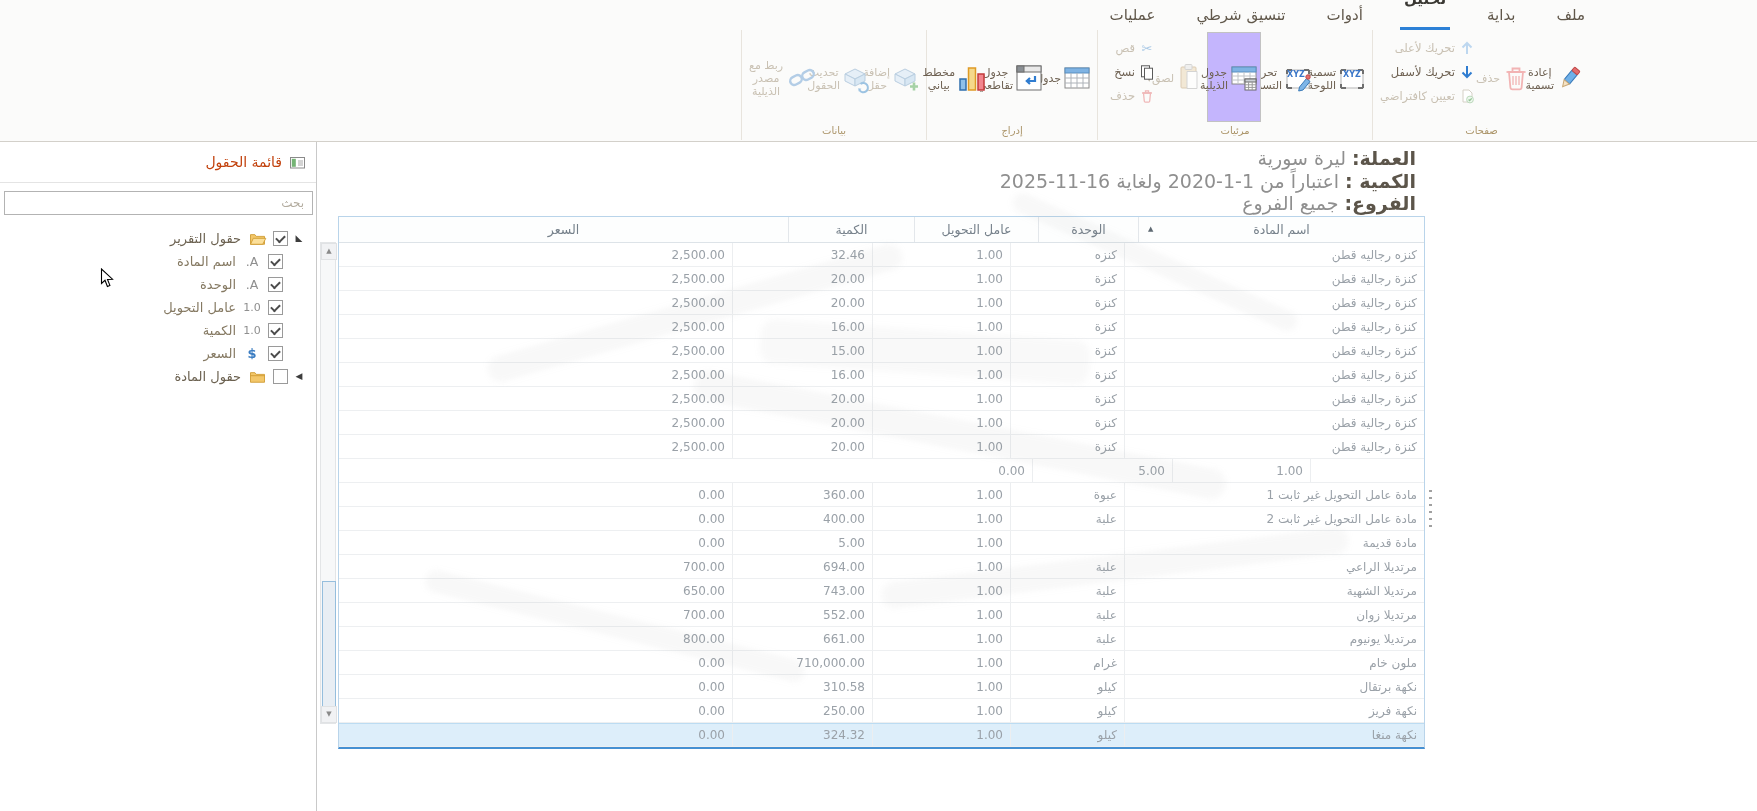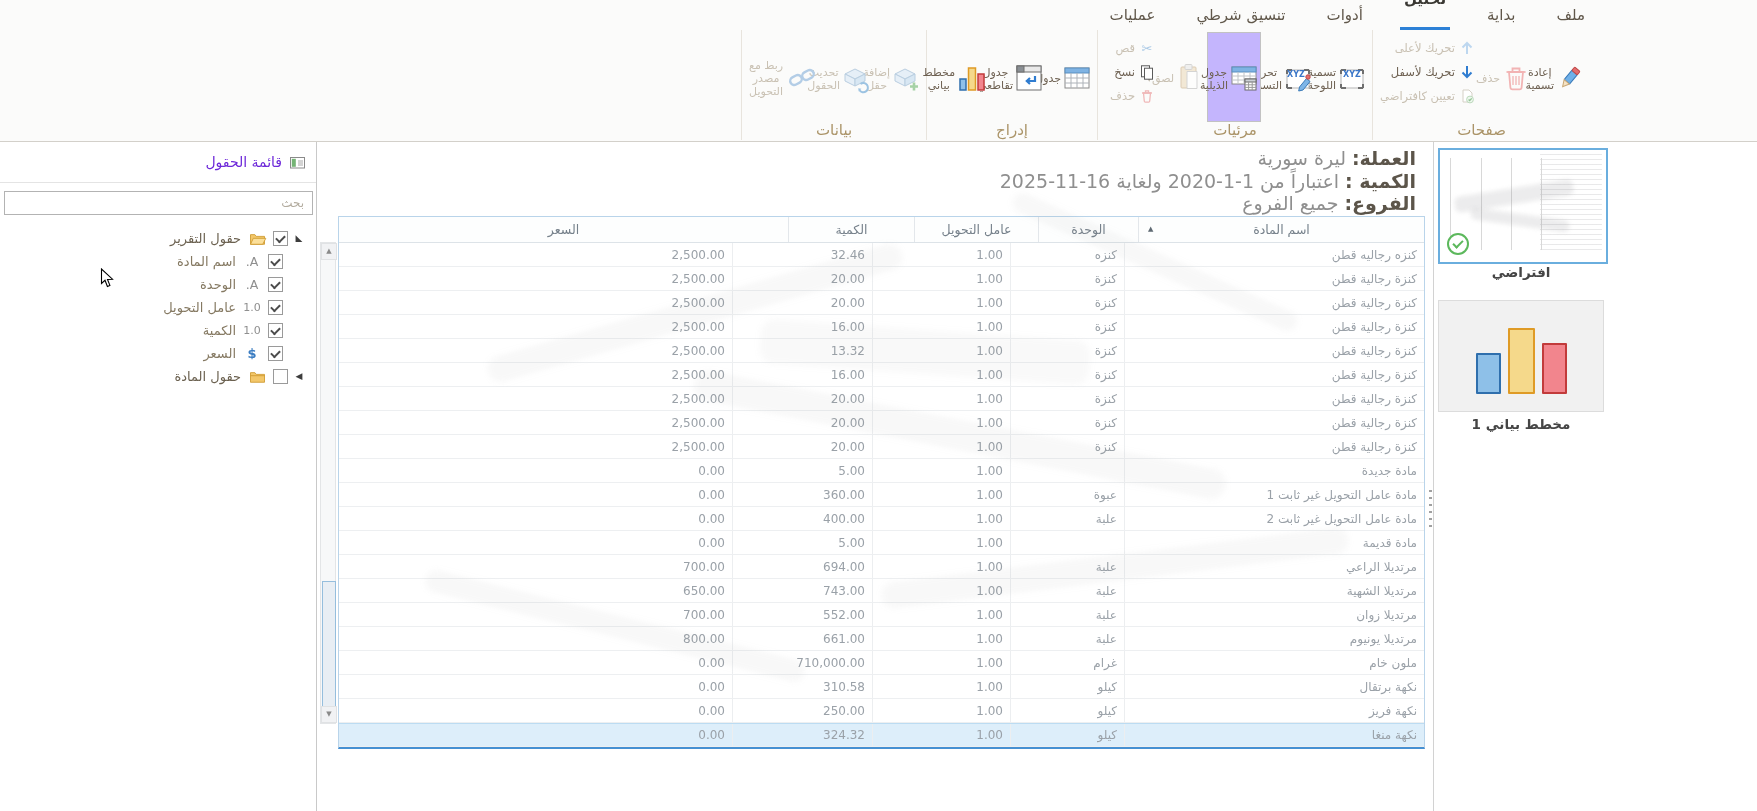--- a/index.html
+++ b/index.html
@@ -7,36 +7,36 @@
   #app{position:absolute;inset:0;}
 
   
   .ribbon{position:absolute;left:0;top:0;width:1757px;height:141px;background:#fbfbfa;border-bottom:1px solid #d3d0ca;}
   .tabs{display:flex;height:30px;align-items:flex-end;padding-right:168px;gap:33px;}
   .tab{font-size:15px;color:#60574a;padding:4px 4px 7px;line-height:1;cursor:default;white-space:nowrap;}
   .tab.sel{color:#3a3833;font-weight:bold;border-bottom:3px solid #2c80d6;padding-bottom:20px;}
   .groups{display:flex;height:110px;padding-right:167px;align-items:stretch;}
   .grp{display:flex;flex-direction:column;border-left:1px solid #e8e4dd;padding:0 3px;}
   .grp-row{display:flex;flex:1;align-items:flex-start;padding-top:2px;}
-  .grp-label{height:17px;text-align:center;font-size:15px;color:#ab9468;line-height:15px;}
+  .grp-label{height:17px;text-align:center;font-size:10px;color:#ab9468;line-height:15px;}
   .bb{width:52px;display:flex;align-items:center;padding-top:3px;font-size:11px;line-height:13px;color:#6e6152;text-align:center;height:85px;border:1px solid transparent;}
   .bb svg{width:32px;height:32px;flex:none;margin-bottom:1px;}
   .bb.dis{color:#c9c1b3;}
   .bb.toggled{background:#c4b5fd;border:1px solid #c2c2c2;}
   .bb.wide{width:72px;}
   .bb .caret{font-size:7px;color:#b9b1a3;line-height:8px;}
   .vstack{display:flex;flex-direction:column;justify-content:flex-start;gap:2px;padding-top:5px;}
   .sbtn{display:flex;align-items:center;gap:4px;font-size:11.5px;color:#6e6152;height:22px;padding:0 4px;white-space:nowrap;}
   .sbtn svg{width:16px;height:16px;flex:none;}
   .sbtn.dis{color:#c9c1b3;}
 
   
   .fpanel{position:absolute;left:0;top:142px;width:317px;bottom:0;background:#fff;border-left:none;}
   .fpanel .edge{position:absolute;left:316px;top:0;bottom:0;width:1px;background:#c9c9c9;}
-  .fp-title{height:40px;display:flex;align-items:center;gap:7px;padding-right:11px;border-bottom:1px solid #e4e4e4;color:#6d28d9;font-size:14px;}
+  .fp-title{height:40px;display:flex;align-items:center;gap:7px;padding-right:11px;border-bottom:1px solid #e4e4e4;color:#c2410c;font-size:14px;}
   .fp-title svg{width:17px;height:15px;}
   .fp-search{display:block;margin:8px 4px 0 8px;width:291px;height:22px;border:1px solid #b3b3b3;background:#fff;font-size:12px;padding:0 8px;color:#555;font-family:"DejaVu Sans",sans-serif;outline:none;}
   .fp-search::placeholder{color:#b3ac9f;}
   .fp-tree{margin-top:12px;}
   .trow{display:flex;align-items:center;height:23px;padding-right:12px;gap:5px;}
   .trow.child{padding-right:34px;}
   .exp{width:12px;font-size:9px;color:#3d3d3d;text-align:center;flex:none;line-height:23px;}
   .cb{width:13px;height:13px;border:1px solid #9a9a9a;background:#fff;position:relative;flex:none;}
   .cb.on::after{content:"";position:absolute;left:2px;top:2.5px;width:7px;height:4px;border-left:2px solid #4c4c4c;border-bottom:2px solid #4c4c4c;transform:rotate(-45deg);}
   .ticon{width:22px;text-align:center;font-size:12.5px;color:#8f8f8f;flex:none;}
@@ -290,21 +290,21 @@
                 <path d="M20.5 22 a4.6 4.6 0 1 1 -1 6.2" stroke="#9cc3e2" stroke-width="2" fill="none"></path>
                 <path d="M18.8 29.5 l-0.6 -3.2 3.2 0.4 Z" fill="#9cc3e2"></path>
               </svg>
             <span>تحديث الحقول</span>
           </div>
           <div class="bb dis wide">
             <svg viewBox="0 0 32 32" fill="none" stroke="#b3cde6" stroke-width="2.4">
                 <rect x="4" y="14" width="12" height="8" rx="4" transform="rotate(-28 10 18)"></rect>
                 <rect x="16" y="9" width="12" height="8" rx="4" transform="rotate(-28 22 13)"></rect>
               </svg>
-            <span>ربط مع مصدر التحويل</span>
+            <span>ربط مع مصدر الذيلية</span>
           </div>
         </div>
         <div class="grp-label">بيانات</div>
       </div>
 
     </div>
   </div>
 
   <div class="fpanel">
     <div class="edge"></div>
@@ -404,21 +404,21 @@
           <div class="g-cell c0">كنزة رجالية قطن</div>
           <div class="g-cell c1">كنزة</div>
           <div class="g-cell c2">1.00</div>
           <div class="g-cell c3">16.00</div>
           <div class="g-cell c4">2,500.00</div>
         </div>
         <div class="g-row">
           <div class="g-cell c0">كنزة رجالية قطن</div>
           <div class="g-cell c1">كنزة</div>
           <div class="g-cell c2">1.00</div>
-          <div class="g-cell c3">13.32</div>
+          <div class="g-cell c3">15.00</div>
           <div class="g-cell c4">2,500.00</div>
         </div>
         <div class="g-row">
           <div class="g-cell c0">كنزة رجالية قطن</div>
           <div class="g-cell c1">كنزة</div>
           <div class="g-cell c2">1.00</div>
           <div class="g-cell c3">16.00</div>
           <div class="g-cell c4">2,500.00</div>
         </div>
         <div class="g-row">
@@ -436,21 +436,20 @@
           <div class="g-cell c4">2,500.00</div>
         </div>
         <div class="g-row">
           <div class="g-cell c0">كنزة رجالية قطن</div>
           <div class="g-cell c1">كنزة</div>
           <div class="g-cell c2">1.00</div>
           <div class="g-cell c3">20.00</div>
           <div class="g-cell c4">2,500.00</div>
         </div>
         <div class="g-row">
-          <div class="g-cell c0">مادة جديدة</div>
           <div class="g-cell c1"></div>
           <div class="g-cell c2">1.00</div>
           <div class="g-cell c3">5.00</div>
           <div class="g-cell c4">0.00</div>
         </div>
         <div class="g-row">
           <div class="g-cell c0">مادة عامل التحويل غير ثابت 1</div>
           <div class="g-cell c1">عبوة</div>
           <div class="g-cell c2">1.00</div>
           <div class="g-cell c3">360.00</div>
@@ -539,34 +538,18 @@
   <div class="vscroll">
     <div class="vs-btn vs-up">▲</div>
     <div class="vs-thumb"></div>
     <div class="vs-btn vs-down">▼</div>
   </div>
 
   <div class="splitter">
     <div class="grip"></div>
   </div>
 
-  <div class="pages">
-    <div class="thumb thumb1">
-      <div class="mini-rows"></div>
-      <div class="mini-cols"></div>
-      <div class="mini-blot" style="left:14px;top:38px;width:120px;height:16px;transform:rotate(-9deg);"></div>
-      <div class="mini-blot" style="left:30px;top:64px;width:100px;height:12px;transform:rotate(8deg);"></div>
-      <div class="pgcheck"></div>
-    </div>
-    <div class="thumb-label tl1">افتراضي</div>
-    <div class="thumb thumb2" dir="ltr">
-      <div class="bar bar-blue"></div>
-      <div class="bar bar-yellow"></div>
-      <div class="bar bar-red"></div>
-    </div>
-    <div class="thumb-label tl2">مخطط بياني 1</div>
-  </div>
 
   <svg class="cursor" width="14" height="20" viewBox="0 0 14 20">
     <path d="M1.5 1 L1.5 15.5 L5 12.3 L7.4 18.5 L9.9 17.4 L7.5 11.4 L12.5 11.2 Z" fill="#fff" stroke="#000" stroke-width="1.1"></path>
   </svg>
 
 </div>
 
 </body></html>

